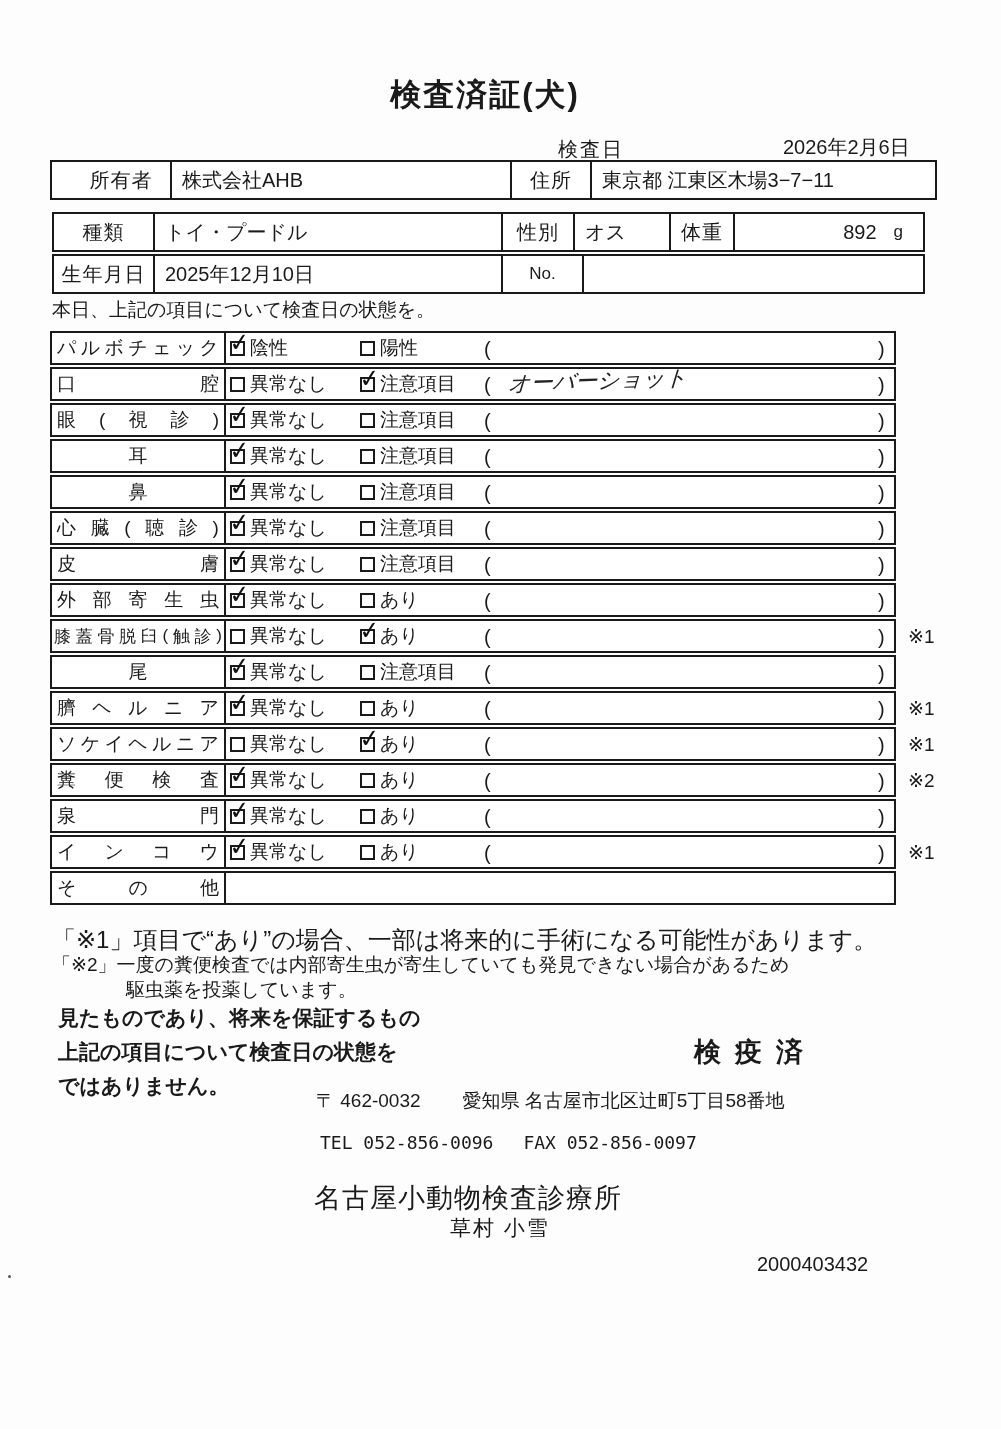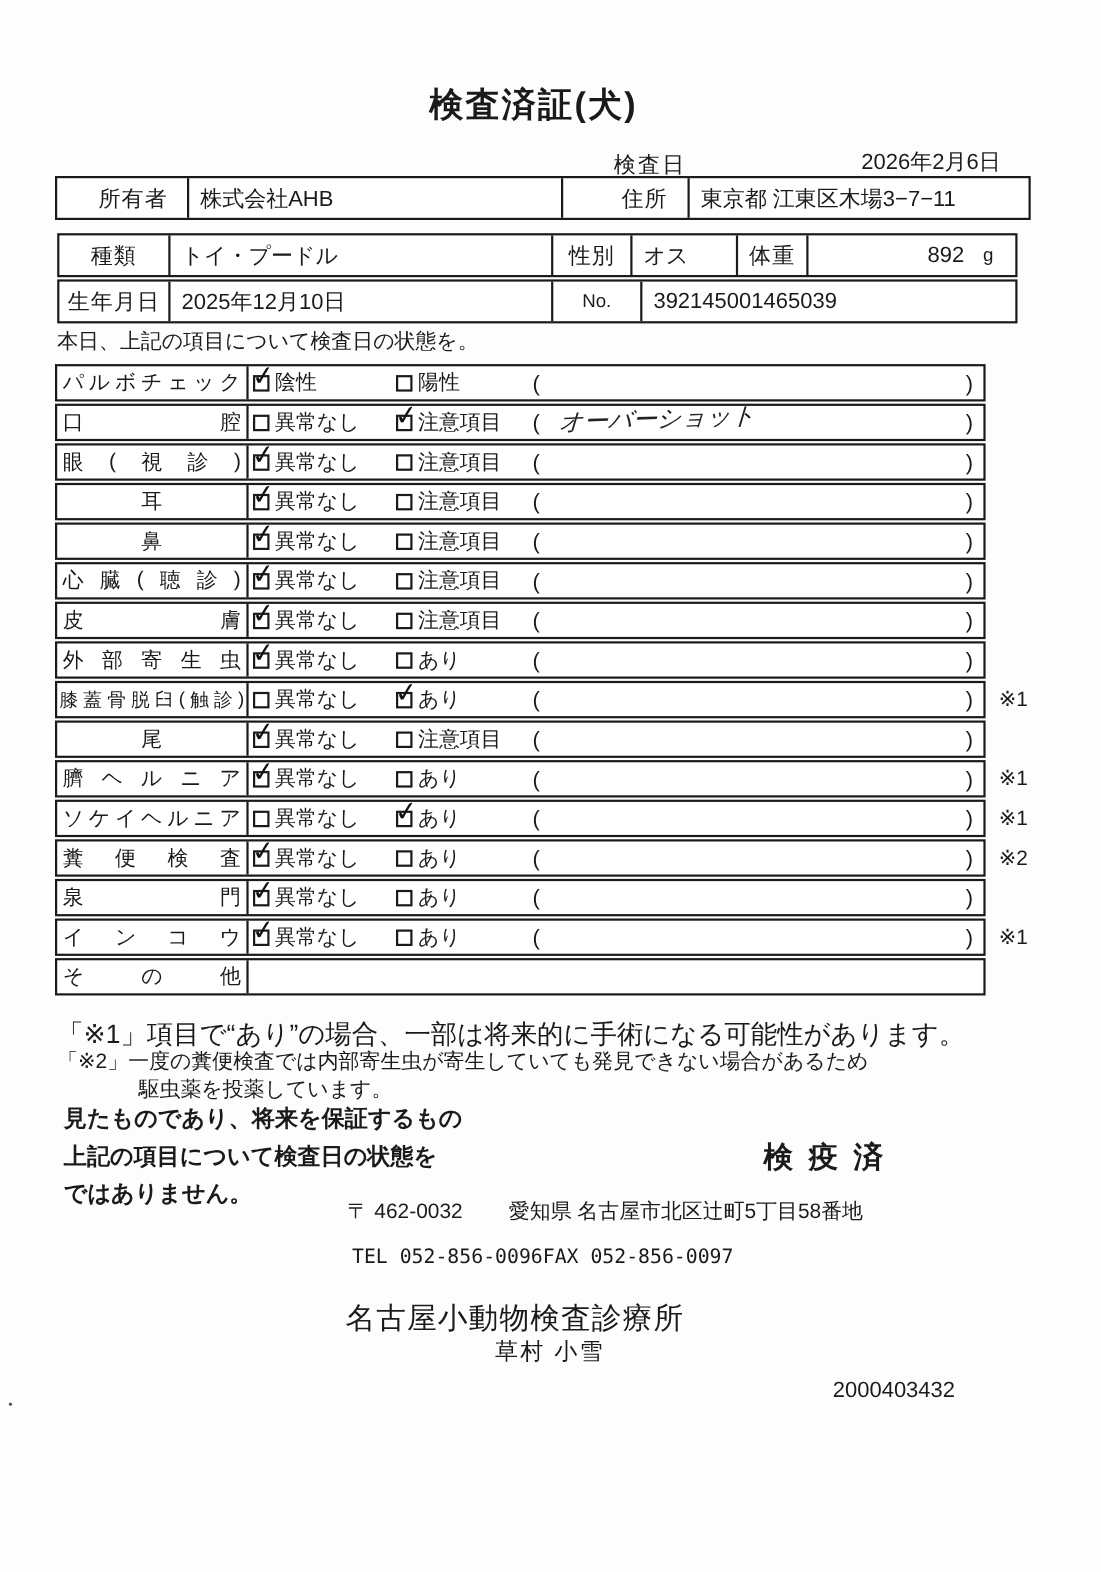--- a/index.html
+++ b/index.html
@@ -15,21 +15,21 @@
   .exam-date-value{top:134px;left:783px;font-size:20px;}
   
   .hrow{position:absolute;display:flex;box-sizing:border-box;border:2px solid #1a1a1a;background:#fff;}
   .hcell{box-sizing:border-box;display:flex;align-items:center;font-size:20px;}
   .hcell.lab{justify-content:center;letter-spacing:1px;border-right:2px solid #1a1a1a;}
   .hcell.val{padding-left:10px;}
   .owner-row{top:160px;left:50px;width:887px;height:40px;}
   .pet-row1{top:212px;left:52px;width:873px;height:40px;}
   .pet-row2{top:254px;left:52px;width:873px;height:40px;}
   .w-owner{width:100px;margin-left:20px;} .w-ownerval{width:340px;border-right:2px solid #1a1a1a;}
-  .w-addrlab{width:80px;margin-left:35px;} .w-addrval{flex:1;}
+  .w-addrlab{width:80px;} .w-addrval{flex:1;}
   .w-kind{width:101px;} .w-breed{width:348px;border-right:2px solid #1a1a1a;}
   .w-sex{width:72px;} .w-sexval{width:96px;border-right:2px solid #1a1a1a;}
   .w-weight{width:64px;} .w-weightval{flex:1;justify-content:flex-end;padding-right:20px;gap:17px;}
   .w-no{width:81px;justify-content:center;font-size:17px;border-right:2px solid #1a1a1a;}
   .w-noval{flex:1;}
   .unit{font-size:17px;}
   
   .intro{top:297px;left:52px;font-size:19px;}
   
   .exam-table{top:331px;left:50px;width:846px;}
@@ -49,21 +49,21 @@
   .note{position:absolute;left:280px;top:-3px;font-size:22px;font-style:italic;color:#222;transform:rotate(-2deg) skewX(-5deg);white-space:nowrap;}
   .ref{position:absolute;left:856px;top:4px;font-size:19px;white-space:nowrap;}
   
   .note1{top:924px;left:52px;font-size:24px;}
   .note2a{top:952px;left:52px;font-size:19px;}
   .note2b{top:977px;left:126px;font-size:19px;}
   
   .statement{top:1001px;left:58px;font-size:21px;font-weight:bold;line-height:34px;}
   .stamp{top:1034px;left:694px;font-size:27px;font-weight:600;letter-spacing:14px;white-space:nowrap;}
   .clinic-address{top:1088px;left:316px;font-size:19px;display:flex;gap:42px;white-space:nowrap;}
-  .tel-line{top:1132px;left:320px;font-size:18px;font-family:"DejaVu Sans Mono","Liberation Mono",monospace;display:flex;white-space:nowrap;}
+  .tel-line{top:1132px;left:320px;font-size:18px;font-family:"DejaVu Sans Mono","Liberation Mono",monospace;display:flex;gap:30px;white-space:nowrap;}
   .clinic-name{top:1180px;left:314px;font-size:27px;letter-spacing:1px;white-space:nowrap;}
   .examiner{top:1214px;left:450px;font-size:21px;letter-spacing:2px;white-space:nowrap;}
   .serial{top:1253px;left:757px;font-size:20px;}
   .scan-dot{top:1275px;left:8px;width:3px;height:3px;background:#555;border-radius:50%;}
 </style>
 </head>
 <body>
 
 <div class="abs title">検査済証(犬)</div>
 
@@ -86,21 +86,20 @@
   <div class="hcell w-weightval">
     <span>892</span>
     <span class="unit">g</span>
   </div>
 </div>
 
 <div class="hrow pet-row2">
   <div class="hcell lab w-kind">生年月日</div>
   <div class="hcell val w-breed">2025年12月10日</div>
   <div class="hcell w-no">No.</div>
-  <div class="hcell val w-noval">392145001465039</div>
 </div>
 
 <div class="abs intro">本日、上記の項目について検査日の状態を。</div>
 
 <div class="abs exam-table" id="exam-table">
   <div class="trow">
     <div class="tlabel spread">
         <span>パ</span>
         <span>ル</span>
         <span>ボ</span>

